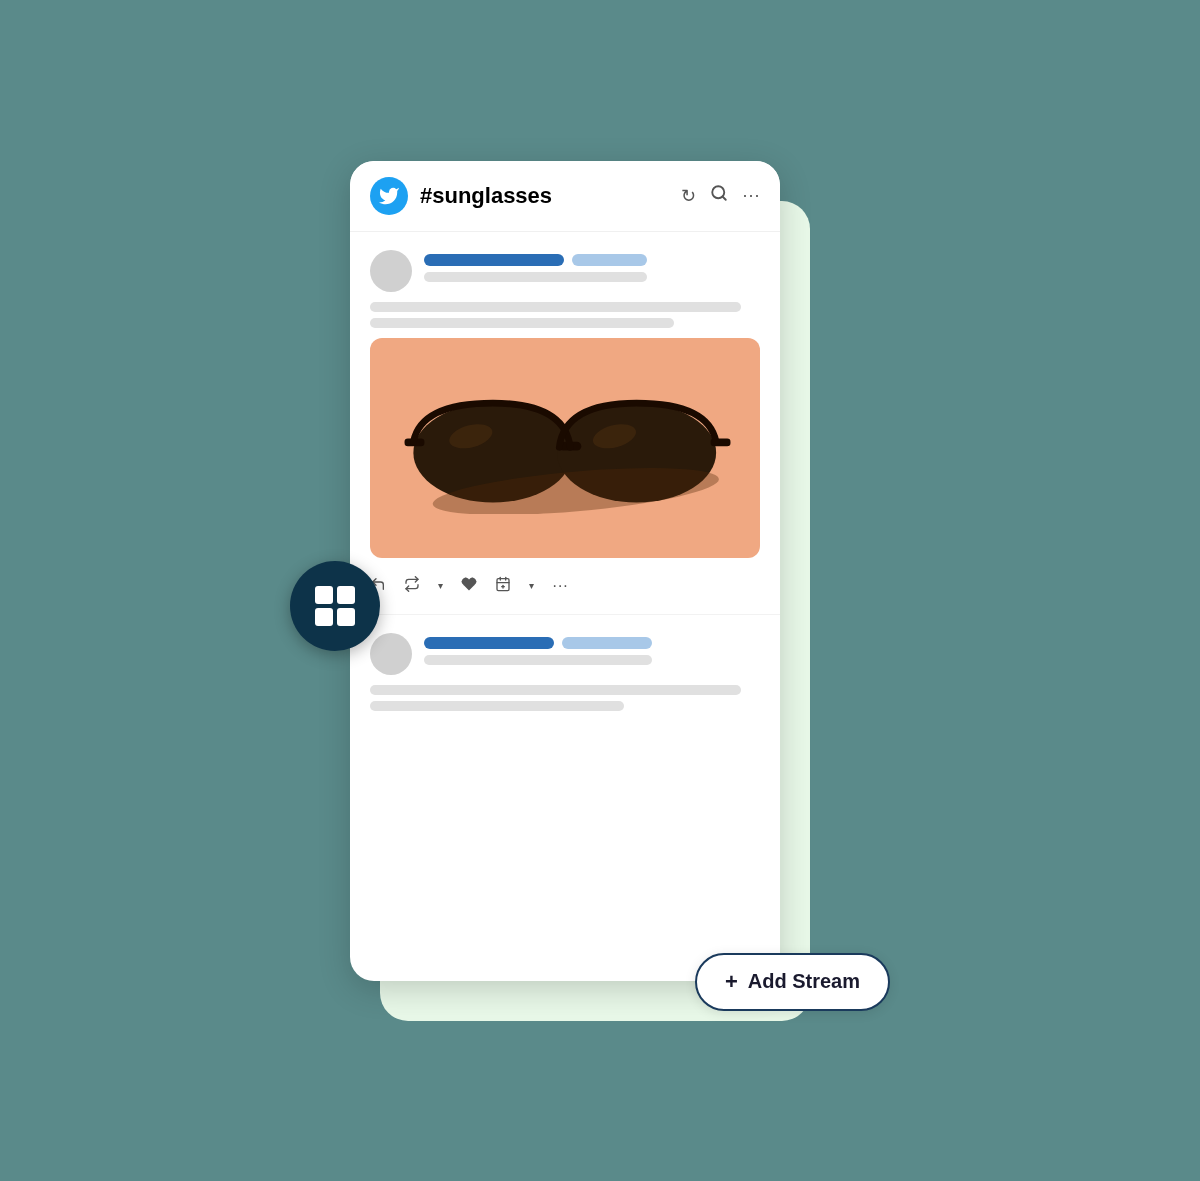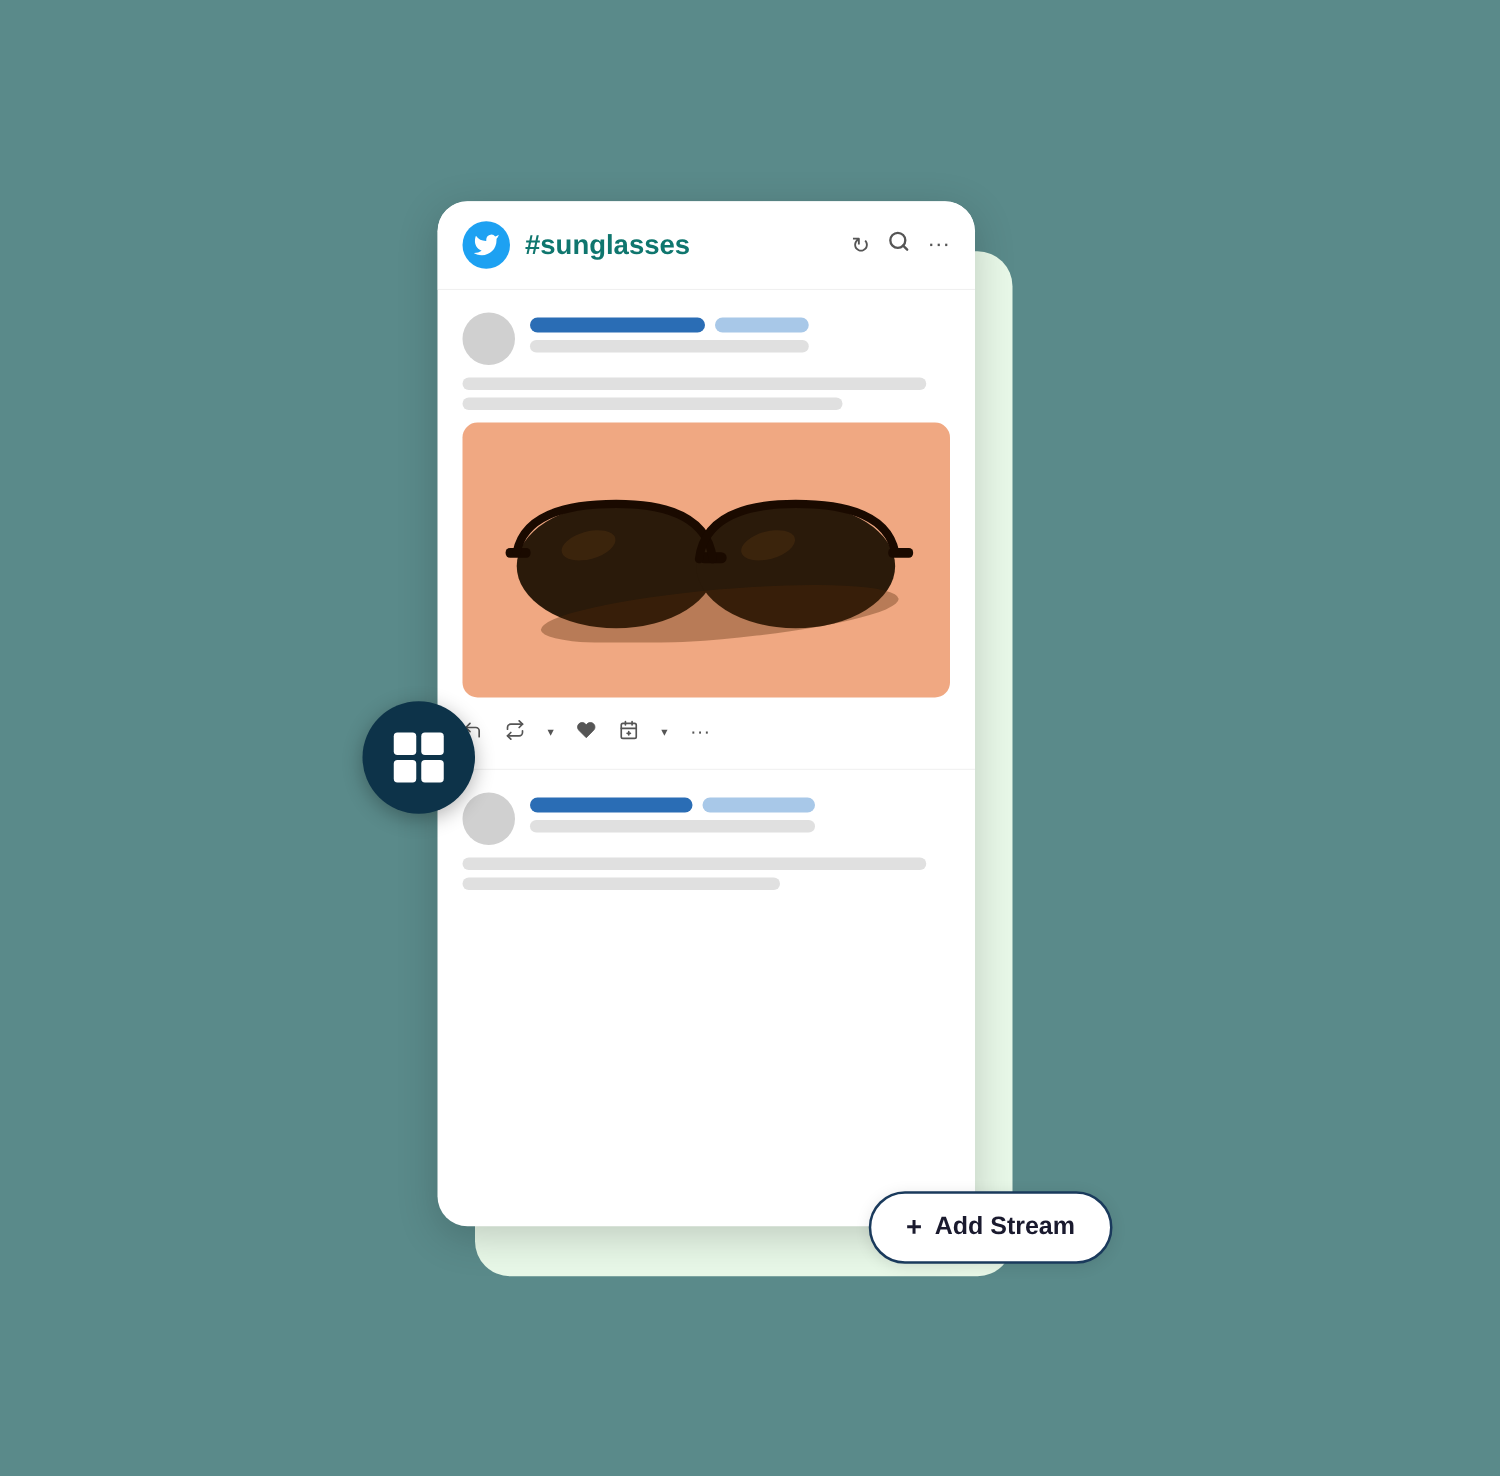--- a/index.html
+++ b/index.html
@@ -72,21 +72,21 @@
     }
 
     .twitter-bird {
       color: white;
       font-size: 20px;
     }
 
     .hashtag-text {
       font-size: 22px;
       font-weight: 700;
-      color: #0f766e;
+      color: #000000;
       flex: 1;
     }
 
     .header-icons {
       display: flex;
       gap: 14px;
       align-items: center;
     }
 
     .header-icon {

